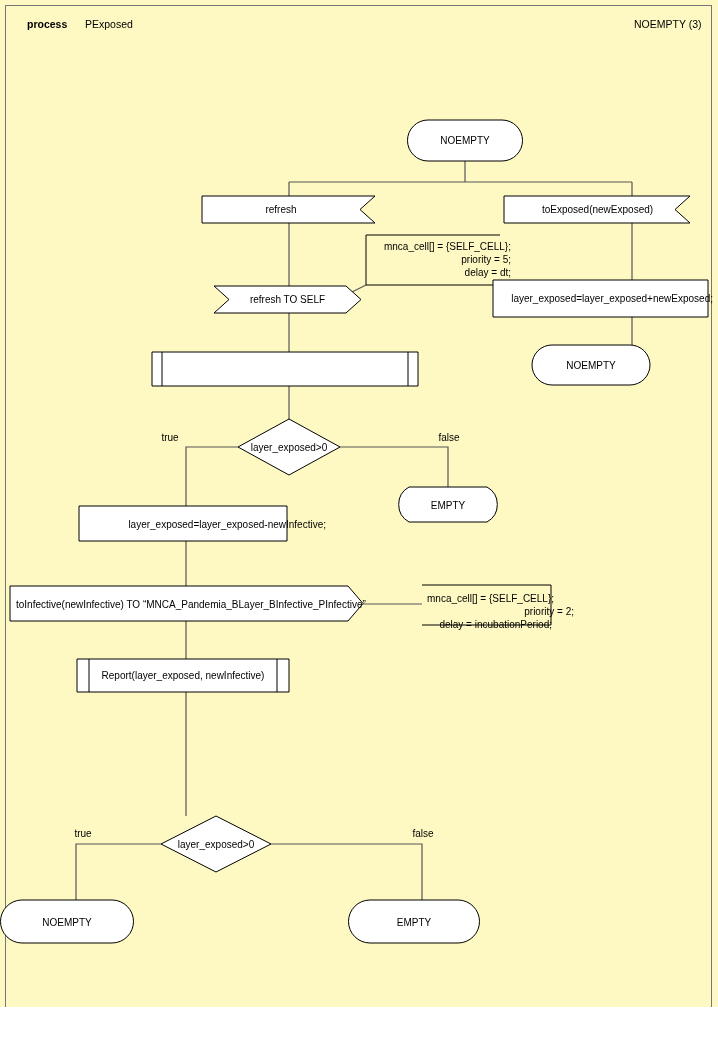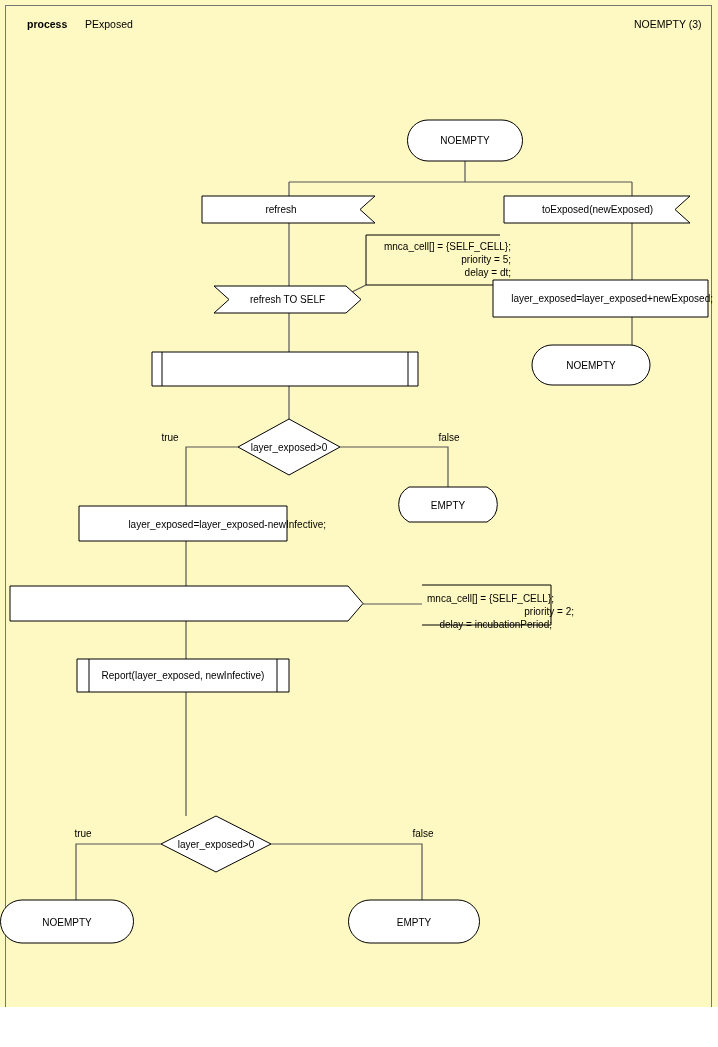--- a/index.html
+++ b/index.html
@@ -172,20 +172,21 @@
 
 
   <div class="lbl" style="left:239px; top:441px; width:100px;">layer_exposed&gt;0</div>
   <div class="lbl" style="left:150px; top:431px; width:40px;">true</div>
   <div class="lbl" style="left:429px; top:431px; width:40px;">false</div>
 
   <div class="lbl" style="left:409px; top:499px; width:78px;">EMPTY</div>
 
   <div class="lbl lbl-left" style="left:84px; top:518px; width:210px;margin-left:32px;">layer_exposed=layer_exposed-newInfective;</div>
 
+  <div class="lbl lbl-left" style="left:16px; top:598px; width:345px;">toInfective(newInfective) TO “MNCA_Pandemia_BLayer_BInfective_PInfective”</div>
 
   <div class="lbl lbl-left" style="left:427px; top:592px; width:125px;">mnca_cell[] = {SELF_CELL};</div>
   <div class="lbl lbl-left" style="left:427px; top:605px; width:125px;margin-left:22px;">priority = 2;</div>
   <div class="lbl lbl-left" style="left:427px; top:618px; width:125px;">delay = incubationPeriod;</div>
 
   <div class="lbl" style="left:89px; top:669px; width:188px;">Report(layer_exposed, newInfective)</div>
 
   <div class="lbl" style="left:166px; top:838px; width:100px;">layer_exposed&gt;0</div>
   <div class="lbl" style="left:63px; top:827px; width:40px;">true</div>
   <div class="lbl" style="left:403px; top:827px; width:40px;">false</div>

